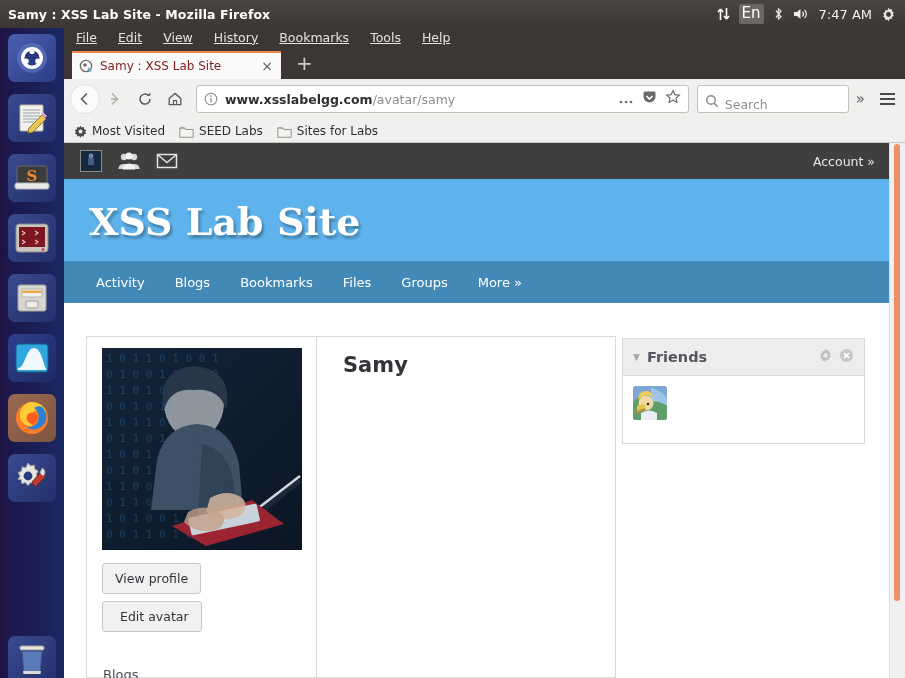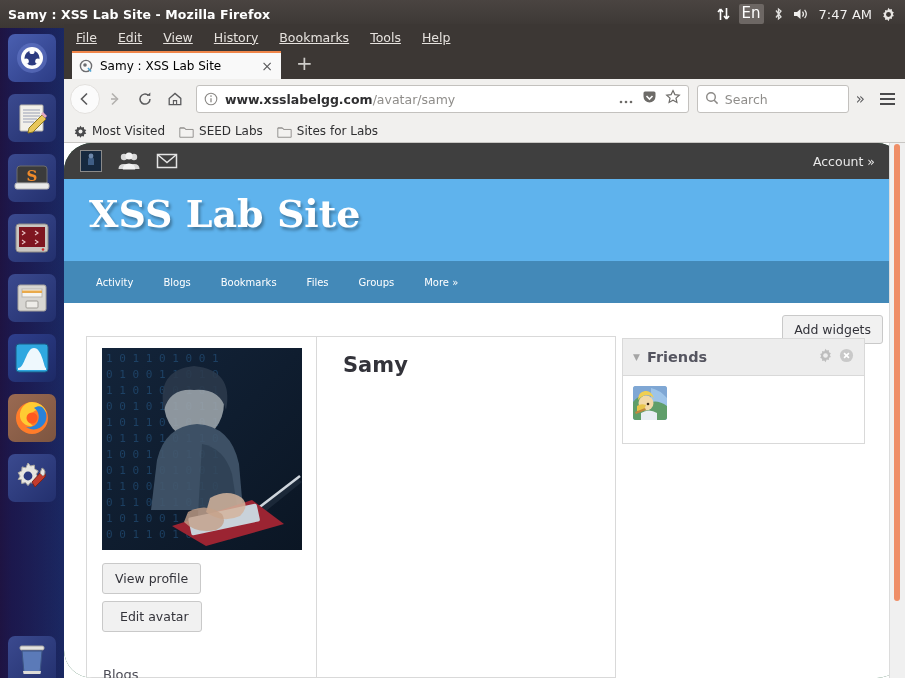--- a/index.html
+++ b/index.html
@@ -62,71 +62,71 @@
   .tab {
     position: absolute; left: 8px; top: 1px; width: 209px; height: 28px;
     background: #f9f9f9; border-top: 2px solid #f0864a;
     display: flex; align-items: center; padding: 0 6px;
   }
   .tab-fav {
     width: 16px; height: 16px; margin-right: 6px; flex: 0 0 16px;
     display: flex; align-items: center; justify-content: center;
   }
   .tab-title {
-    font-size: 12px; color: #000000; white-space: nowrap; overflow: hidden;
+    font-size: 12px; color: #7f1d1d; white-space: nowrap; overflow: hidden;
     text-overflow: ellipsis; flex: 1 1 auto;
   }
   .tab-close { font-size: 14px; color: #5a5a5c; line-height: 1; padding: 0 2px; }
   .tab-new { position: absolute; left: 232px; top: 3px; font-size: 20px; color: #cfcdca; line-height: 1; }
 
   .navbar { position: absolute; left: 0; top: 29px; width: 841px; height: 40px; display: flex; align-items: center; }
   .nav-btn { width: 30px; height: 30px; display: flex; align-items: center; justify-content: center; color: #6a6a6c; }
   .nav-btn.back { margin-left: 6px; border: 1px solid #e3e1de; border-radius: 50%; background: #fbfbfb; }
   .nav-btn.fwd { color: #b3b1ae; }
   .urlbar {
     flex: 1 1 auto; height: 28px; margin: 0 8px 0 6px; background: #ffffff;
     border: 1px solid #c3c1be; border-radius: 3px; display: flex; align-items: center; padding: 0 7px;
   }
   .url-text { font-size: 12.5px; color: #8f8d8a; margin-left: 7px; white-space: nowrap; flex: 1 1 auto; }
   .url-text b { color: #2f2f31; font-weight: bold; }
   .url-icon { display: flex; align-items: center; color: #7d7b78; }
   .url-right { display: flex; align-items: center; gap: 8px; margin-left: 6px; }
   .searchbar {
     width: 152px; height: 28px; background: #ffffff; border: 1px solid #c3c1be;
-    border-radius: 3px; display: flex; align-items: center; padding: 0 7px; gap: 6px;
+    border-radius: 3px; display: flex; align-items: flex-end; padding: 0 7px; gap: 6px;
   }
   .search-ph { font-size: 12.5px; color: #8f8d8a; }
   .chev-more { font-size: 15px; color: #5a5a5c; padding: 0 7px; }
   .ham { padding: 0 10px 0 8px; display: flex; flex-direction: column; gap: 3px; }
   .ham span { display: block; width: 15px; height: 2px; background: #4a4a4c; }
 
   .bookmarkbar { position: absolute; left: 0; top: 69px; width: 841px; height: 24px; display: flex; align-items: center; padding-left: 10px; gap: 14px; }
   .bm { display: flex; align-items: center; gap: 5px; font-size: 12px; color: #2f2f31; white-space: nowrap; }
 
   
-  .viewport { position: absolute; left: 64px; top: 143px; width: 841px; height: 535px; background: #14532d; overflow: hidden; border-radius: 28px; }
+  .viewport { position: absolute; left: 64px; top: 143px; width: 841px; height: 535px; background: #14532d; overflow: hidden; }
 
   .elgg-topbar {
     position: absolute; left: 0; top: 0; width: 825px; height: 36px;
     background: #3f3f3f; display: flex; align-items: center; padding: 0 14px;
   }
   .topbar-icon { width: 26px; height: 26px; display: flex; align-items: center; justify-content: center; margin-right: 12px; }
   .topbar-avatar { width: 22px; height: 22px; border: 1px solid #8a8a8a; overflow: hidden; }
   .account-link { margin-left: auto; color: #e8e8e8; font-size: 12.5px; white-space: nowrap; }
 
   .elgg-header { position: absolute; left: 0; top: 36px; width: 825px; height: 82px; background: #5fb3ed; }
   .site-title {
-    position: absolute; left: 25px; top: 12px;
+    position: absolute; left: 25px; top: 20px;
     font-family: "DejaVu Serif", "Liberation Serif", serif;
     font-weight: bold; font-size: 38px; color: #ffffff;
     text-shadow: 2px 3px 3px rgba(0,0,0,0.32); white-space: nowrap;
   }
 
   .elgg-nav { position: absolute; left: 0; top: 118px; width: 825px; height: 42px; background: #4389b8; display: flex; align-items: center; padding-left: 32px; gap: 30px; }
-  .nav-item { color: #ffffff; font-size: 10px; white-space: nowrap; }
+  .nav-item { color: #ffffff; font-size: 13px; white-space: nowrap; }
 
   .page-body { position: absolute; left: 0; top: 160px; width: 825px; height: 375px; background: #ffffff; }
 
   .addwidgets {
     position: absolute; right: 22px; top: 12px; background: #f1f1f1;
     border: 1px solid #c9c9c9; border-radius: 3px; padding: 6px 11px;
     font-size: 12.5px; color: #33333a; white-space: nowrap;
   }
 
   .profile-col {
@@ -461,21 +461,20 @@
       <span class="nav-item">Activity</span>
       <span class="nav-item">Blogs</span>
       <span class="nav-item">Bookmarks</span>
       <span class="nav-item">Files</span>
       <span class="nav-item">Groups</span>
       <span class="nav-item">More  »</span>
     </div>
 
     <div class="page-body"></div>
 
-    <div class="addwidgets" style="top:172px;">Add widgets</div>
 
     <div class="profile-col">
       <div class="profile-img">
         <svg width="200" height="202" viewBox="0 0 200 202">
           <defs>
             <linearGradient id="bg" x1="0" y1="0" x2="1" y2="1">
               <stop offset="0" stop-color="#13243a"></stop>
                 <stop offset="1" stop-color="#0b1624"></stop>
             </linearGradient>
           </defs>

